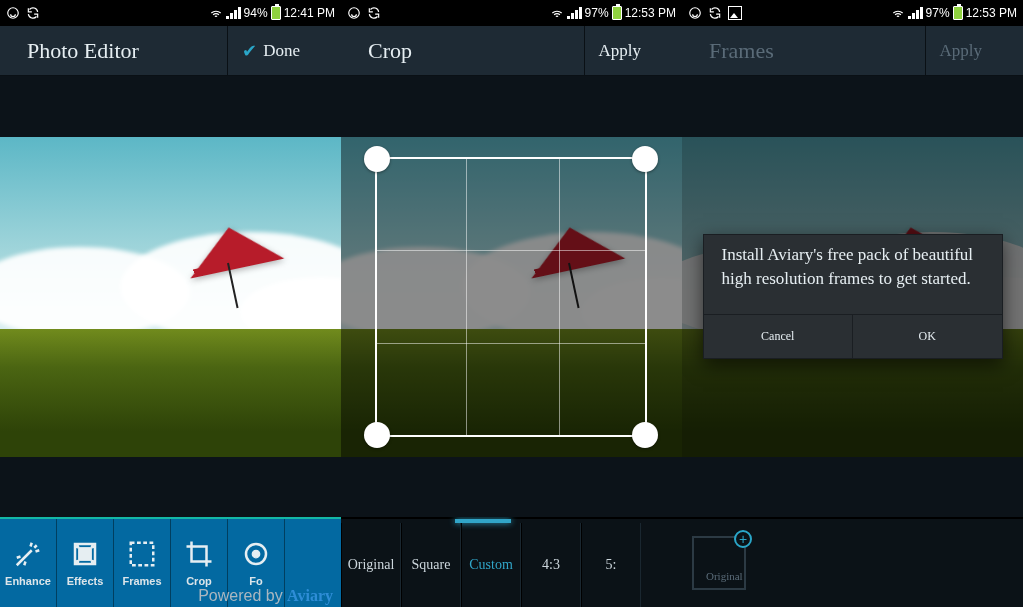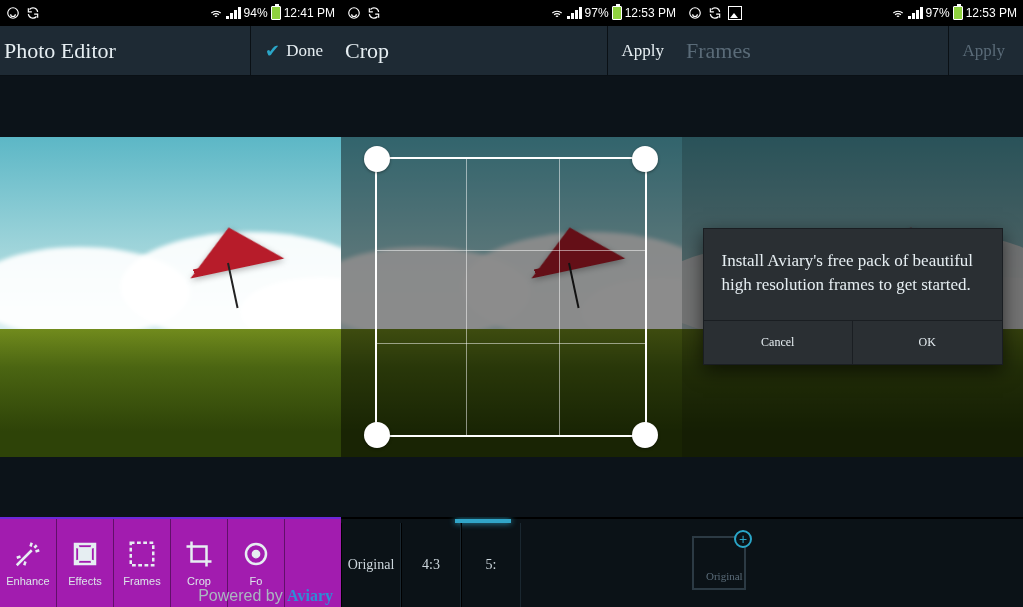--- a/index.html
+++ b/index.html
@@ -30,21 +30,21 @@
     font-size: 12px;
   }
   .status-left { display: flex; gap: 6px; align-items: center; }
   .status-right { margin-left: auto; display: flex; gap: 3px; align-items: center; font-weight: 500; }
   .ico { display:inline-flex; align-items:center; justify-content:center; }
   .title-bar {
     height: 50px;
     background: #1e2a34;
     display: flex;
     align-items: center;
-    padding: 0 4px;
+    padding: 0 27px;
     border-bottom: 1px solid #0a1015;
   }
   .title-text {
     font-family: 'Comic Sans MS', cursive;
     font-size: 22px;
     color: #e6eef2;
   }
   .title-text.dim { color: #5a6b78; }
   .title-action {
     margin-left: auto;
@@ -119,24 +119,25 @@
   .umb-stick {
     position:absolute;
     top:36px; left:42px;
     width:2px; height:46px;
     background:#222;
     transform: rotate(-12deg);
     transform-origin: top center;
   }
   .toolbar {
     height: 90px;
-    background: #a21caf;
-    border-top: 2px solid #6d28d9;
+    background: #0369a1;
+    border-top: 2px solid #14b8a6;
     display: flex;
     overflow: hidden;
+    font-weight: bold;
   }
   .tool {
     flex: 0 0 57px;
     display:flex;
     flex-direction:column;
     align-items:center;
     justify-content:center;
     gap:6px;
     color:#dce5ea;
     font-size:11px;
@@ -240,21 +241,21 @@
     justify-content:center;
   }
   .dialog {
     width:300px;
     background:#2a2f33;
     border:1px solid #1a1e22;
     box-shadow:0 6px 18px rgba(0,0,0,.6);
     display:flex; flex-direction:column;
   }
   .dialog-msg {
-    padding:20px 18px 24px;
+    padding:8px 18px 24px;
     color:#e6eef2;
     font-family:'Comic Sans MS', cursive;
     font-size:17px;
     line-height:1.4;
   }
   .dialog-actions {
     display:flex;
     border-top:1px solid #1a1e22;
   }
   .dialog-btn {
@@ -452,20 +453,26 @@
       <div class="seg"></div>
         <div class="seg"></div>
         <div class="seg active"></div>
         <div class="seg"></div>
         <div class="seg"></div>
         <div class="seg"></div>
     </div>
     <div class="ratio-row">
       <div class="ratio-btn">
           <span>Original</span>
+        </div>
+      <div class="ratio-btn">
+          <span>Square</span>
+        </div>
+      <div class="ratio-btn active">
+          <span>Custom</span>
         </div>
       <div class="ratio-btn">
           <span>4:3</span>
         </div>
       <div class="ratio-btn">
           <span>5:</span>
         </div>
     </div>
   </div>
 </div>

